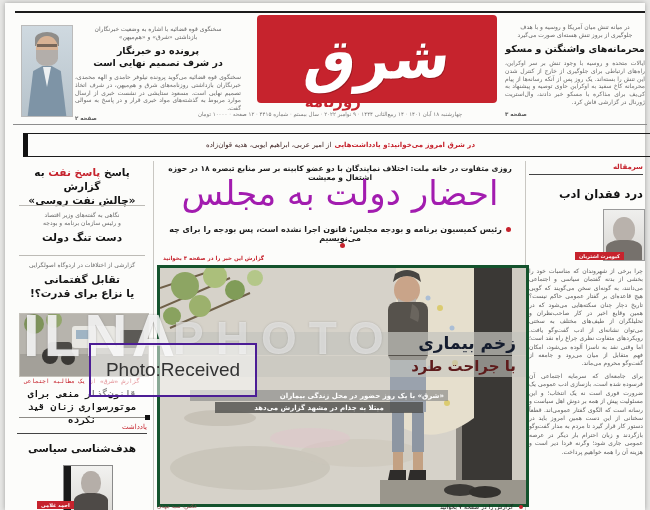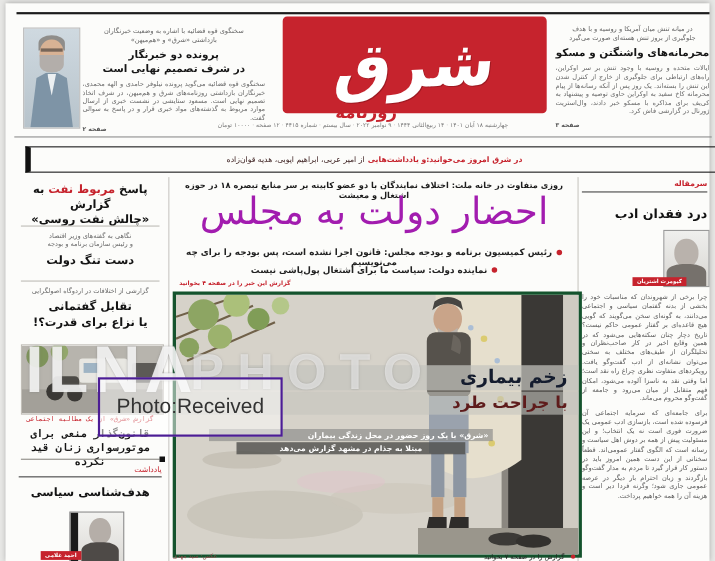--- a/index.html
+++ b/index.html
@@ -164,21 +164,21 @@
 
   <div class="vline" style="left:148px;top:158px;height:350px;"></div>
   <div class="vline" style="left:520px;top:158px;height:350px;"></div>
 
   <div class="leadkicker">روزی متفاوت در خانه ملت: اختلاف نمایندگان با دو عضو کابینه بر سر منابع تبصره ۱۸ در حوزه اشتغال و معیشت</div>
   <div class="headline">احضار دولت به مجلس</div>
   <div class="bullet-line" style="top:222px;">
     <span class="dot"></span><span>رئیس کمیسیون برنامه و بودجه مجلس: قانون اجرا نشده است، پس بودجه را برای چه می‌نویسیم</span>
   </div>
   <div class="bullet-line" style="top:238px;">
-    <span class="dot"></span><span>نماینده دولت: سیاست ما برای اشتغال پول‌پاشی نیست</span>
+    <span class="dot"></span>
   </div>
   <div class="readmore">گزارش این خبر را در صفحه ۴ بخوانید</div>
 
   <div class="cphoto">
     <svg width="366" height="236" viewBox="0 0 366 236">
       <rect width="366" height="236" fill="#d6d2c9"></rect>
       <ellipse cx="90" cy="200" rx="80" ry="22" fill="#c5c0b5" opacity="0.7"></ellipse>
       <ellipse cx="200" cy="185" rx="60" ry="14" fill="#cbc6ba" opacity="0.6"></ellipse>
       <ellipse cx="150" cy="170" rx="40" ry="10" fill="#e3c3cb" opacity="0.45"></ellipse>
       <ellipse cx="60" cy="150" rx="36" ry="8" fill="#b8b2a6" opacity="0.5"></ellipse>
@@ -253,21 +253,21 @@
   </div>
   <div class="tag" style="left:570px;top:249px;">کیومرث اشتریان</div>
   <div class="ed-body">
     <p>چرا برخی از شهروندان که مناسبات خود را بخشی از بدنه گفتمان سیاسی و اجتماعی می‌دانند، به گونه‌ای سخن می‌گویند که گویی هیچ قاعده‌ای بر گفتار عمومی حاکم نیست؟ تاریخ دچار چنان سکته‌هایی می‌شود که در همین وقایع اخیر در کار صاحب‌نظران و تحلیلگران از طیف‌های مختلف به سختی می‌توان نشانه‌ای از ادب گفت‌وگو یافت. رویکردهای متفاوت نظری چراغ راه نقد است؛ اما وقتی نقد به ناسزا آلوده می‌شود، امکان فهم متقابل از میان می‌رود و جامعه از گفت‌وگو محروم می‌ماند.</p>
     <p>برای جامعه‌ای که سرمایه اجتماعی آن فرسوده شده است، بازسازی ادب عمومی یک ضرورت فوری است نه یک انتخاب؛ و این مسئولیت پیش از همه بر دوش اهل سیاست و رسانه است که الگوی گفتار عمومی‌اند. قطعاً سخنانی از این دست همین امروز باید در دستور کار قرار گیرد تا مردم به مدار گفت‌وگو بازگردند و زبان احترام بار دیگر در عرصه عمومی جاری شود؛ وگرنه فردا دیر است و هزینه آن را همه خواهیم پرداخت.</p>
   </div>
 
   <div class="abs lc" style="left:12px;top:162px;width:130px;">
     <div class="lc-title">
       <span>پاسخ</span>
-      <span class="lc-red">مربوط نفت</span>
+      <span class="lc-red">پاسخ نفت</span>
       <span>به گزارش</span><br>
       <span>«چالش نفت روسی»</span>
     </div>
   </div>
   <div class="lc-rule" style="top:202px;"></div>
 
   <div class="abs lc" style="left:12px;top:208px;width:130px;">
     <div class="lc-kicker">
       <span>نگاهی به گفته‌های وزیر اقتصاد</span><br>
       <span>و رئیس سازمان برنامه و بودجه</span>

